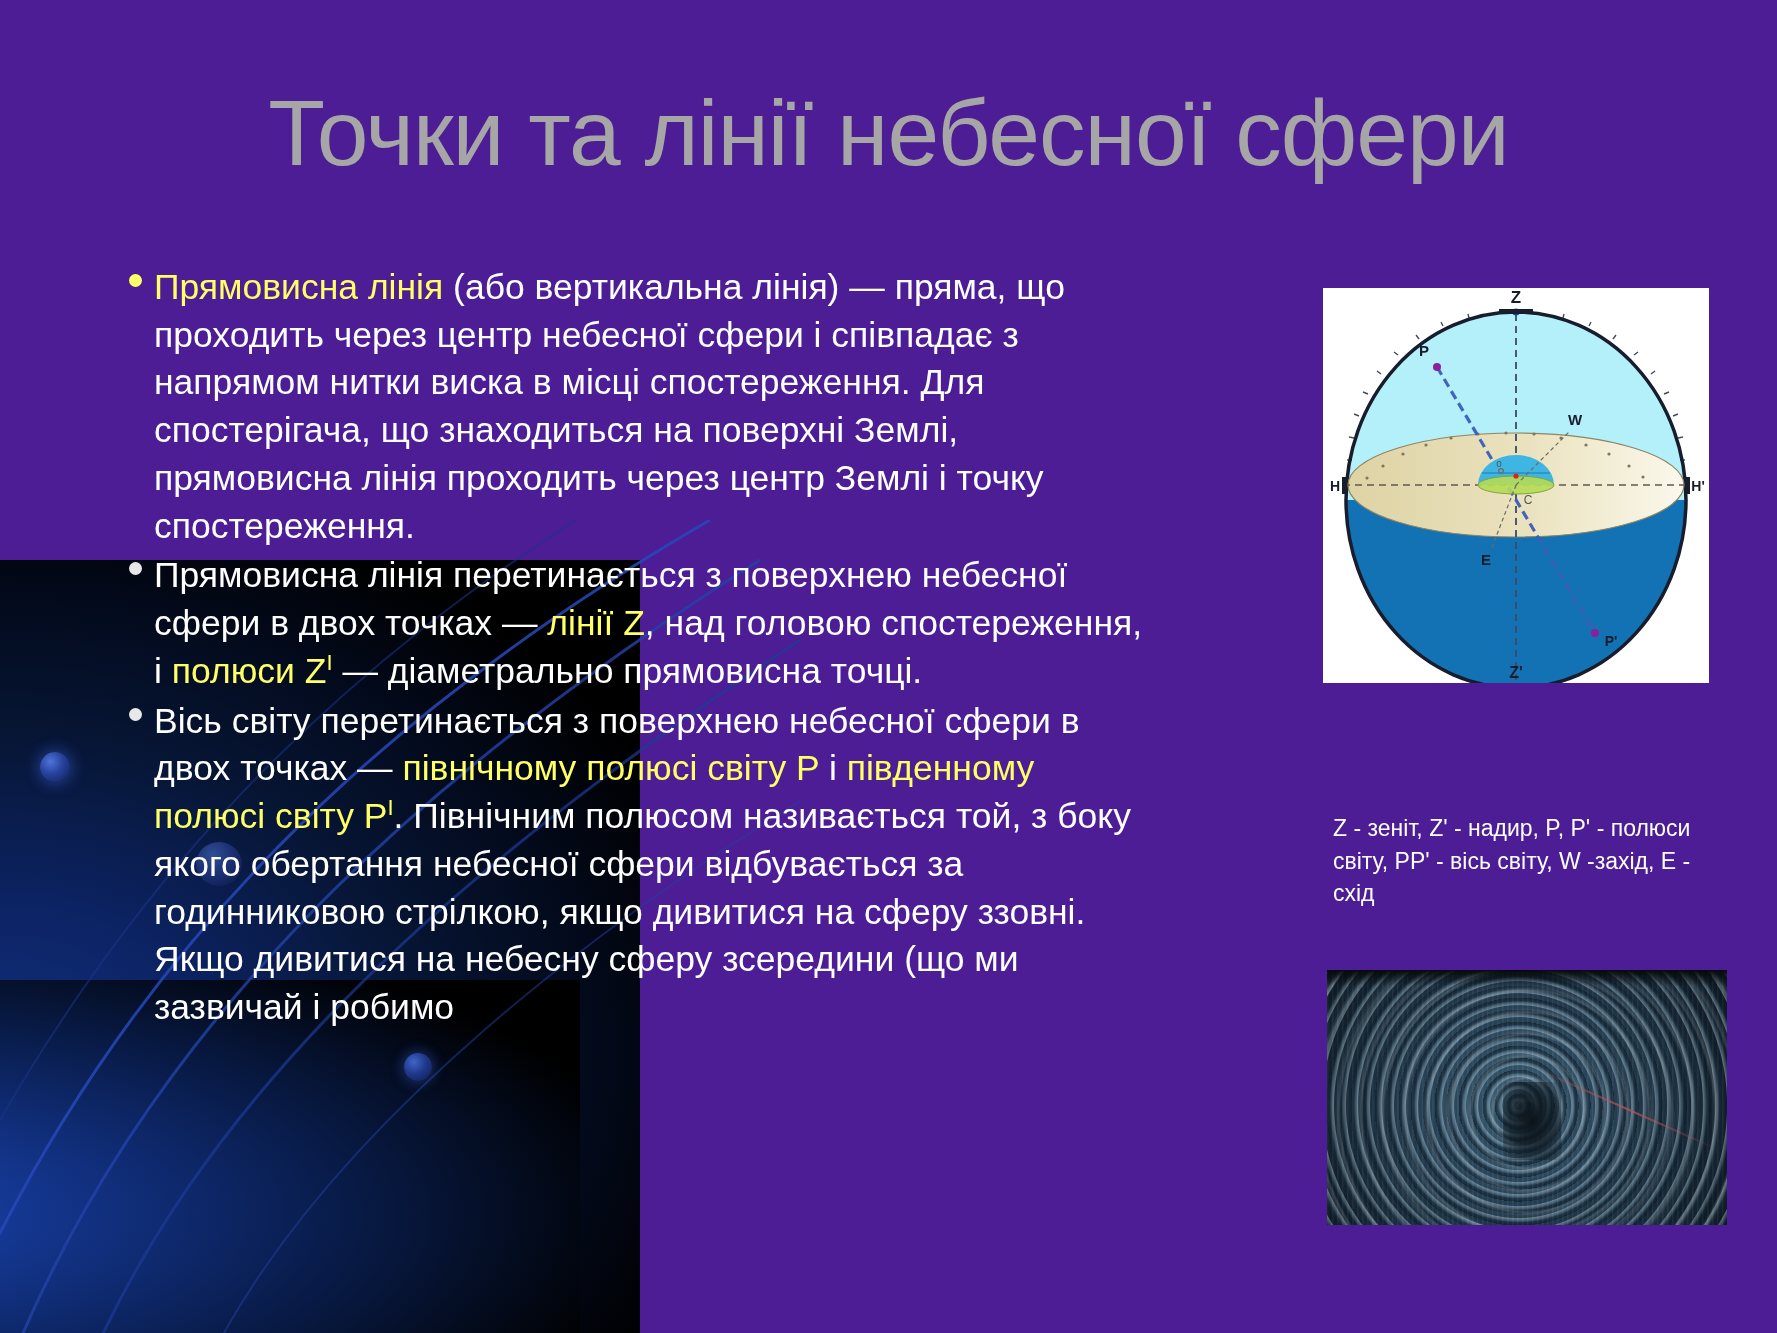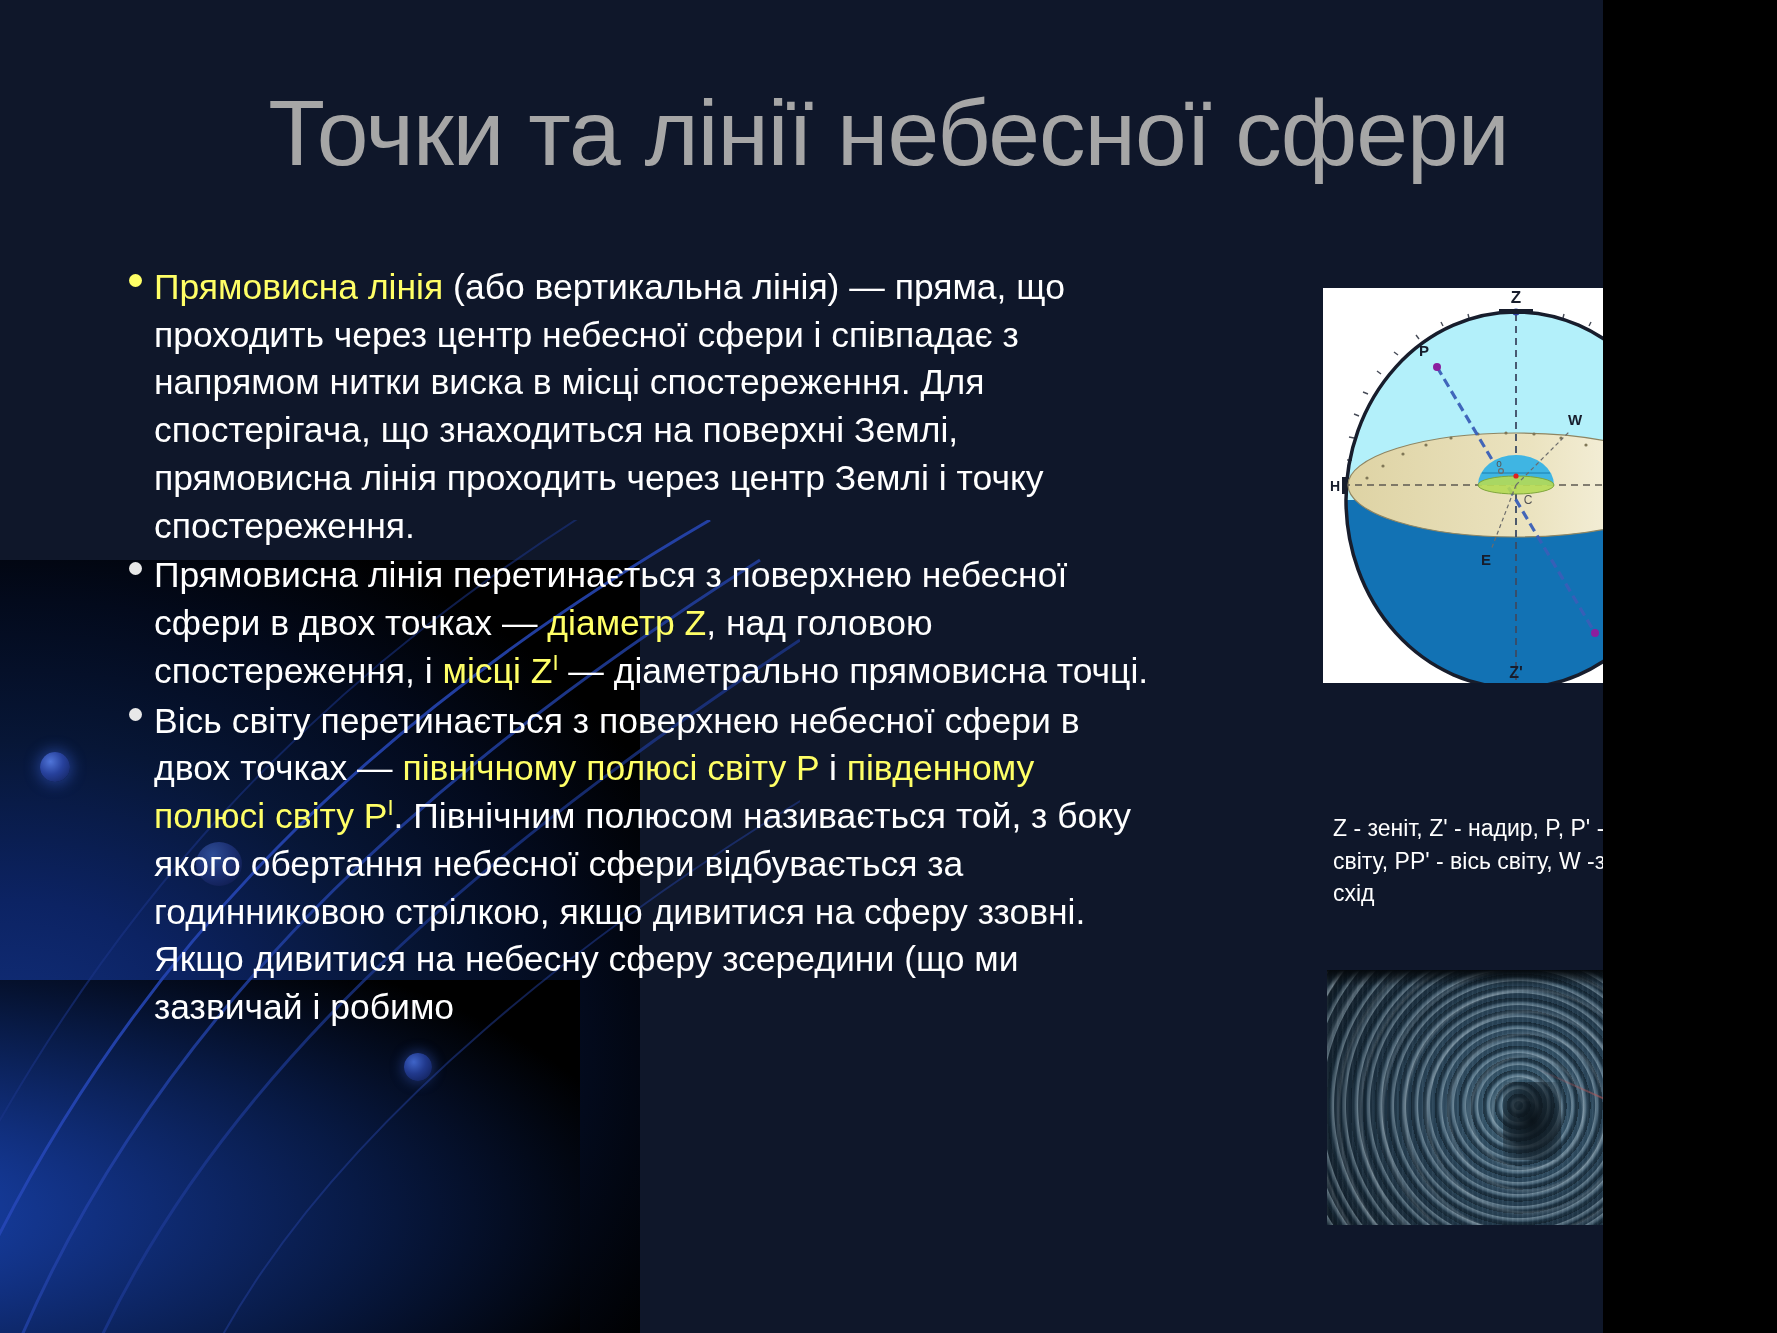--- a/index.html
+++ b/index.html
@@ -1,19 +1,19 @@
 <!DOCTYPE html>
 <html><head>
 <meta charset="utf-8">
 <style>
   html,body{margin:0;padding:0;background:#000;}
   body{width:1777px;height:1333px;overflow:hidden;font-family:"Liberation Sans",sans-serif;}
 
   #slide{
-    position:relative;width:1603px;height:1333px;background:#0f172a;overflow:hidden;
+    position:relative;width:1777px;height:1333px;background:#4c1d95;overflow:hidden;
   }
 
   
   #bg-glow{
     position:absolute;left:-260px;top:560px;width:900px;height:900px;
     background:radial-gradient(ellipse at 30% 55%, #12307e 0%, #0c2363 22%, #071636 45%, #030a1c 65%, #000 82%);
     pointer-events:none;
   }
   #bg-glow2{
     position:absolute;left:-420px;top:980px;width:1000px;height:520px;
@@ -142,21 +142,21 @@
 
   <div id="body">
 
     <div class="bullet">
       <span class="dot yellow"></span>
       <span><span class="hl">Прямовисна лінія</span><span> (або вертикальна лінія) — пряма, що проходить через центр небесної сфери і співпадає з напрямом нитки виска в місці спостереження. Для спостерігача, що знаходиться на поверхні Землі, прямовисна лінія проходить через центр Землі і точку спостереження.</span></span>
     </div>
 
     <div class="bullet">
       <span class="dot white"></span>
-      <span><span>Прямовисна лінія перетинається з поверхнею небесної сфери в двох точках — </span><span class="hl">діаметр Z</span><span>, над головою спостереження, і </span><span class="hl">місці Z</span><span class="hl prime">I</span><span> — діаметрально прямовисна точці.</span></span>
+      <span><span>Прямовисна лінія перетинається з поверхнею небесної сфери в двох точках — </span><span class="hl">лінії Z</span><span>, над головою спостереження, і </span><span class="hl">полюси Z</span><span class="hl prime">I</span><span> — діаметрально прямовисна точці.</span></span>
     </div>
 
 
     <div class="bullet">
       <span class="dot white"></span>
       <span><span>Вісь світу перетинається з поверхнею небесної сфери в двох точках — </span><span class="hl">північному полюсі світу P</span><span> і </span><span class="hl">південному полюсі світу P</span><span class="hl prime">I</span><span>. Північним полюсом називається той, з боку якого обертання небесної сфери відбувається за годинниковою стрілкою, якщо дивитися на сферу ззовні. Якщо дивитися на небесну сферу зсередини (що ми зазвичай і робимо</span></span>
     </div>
 
   </div>
 

